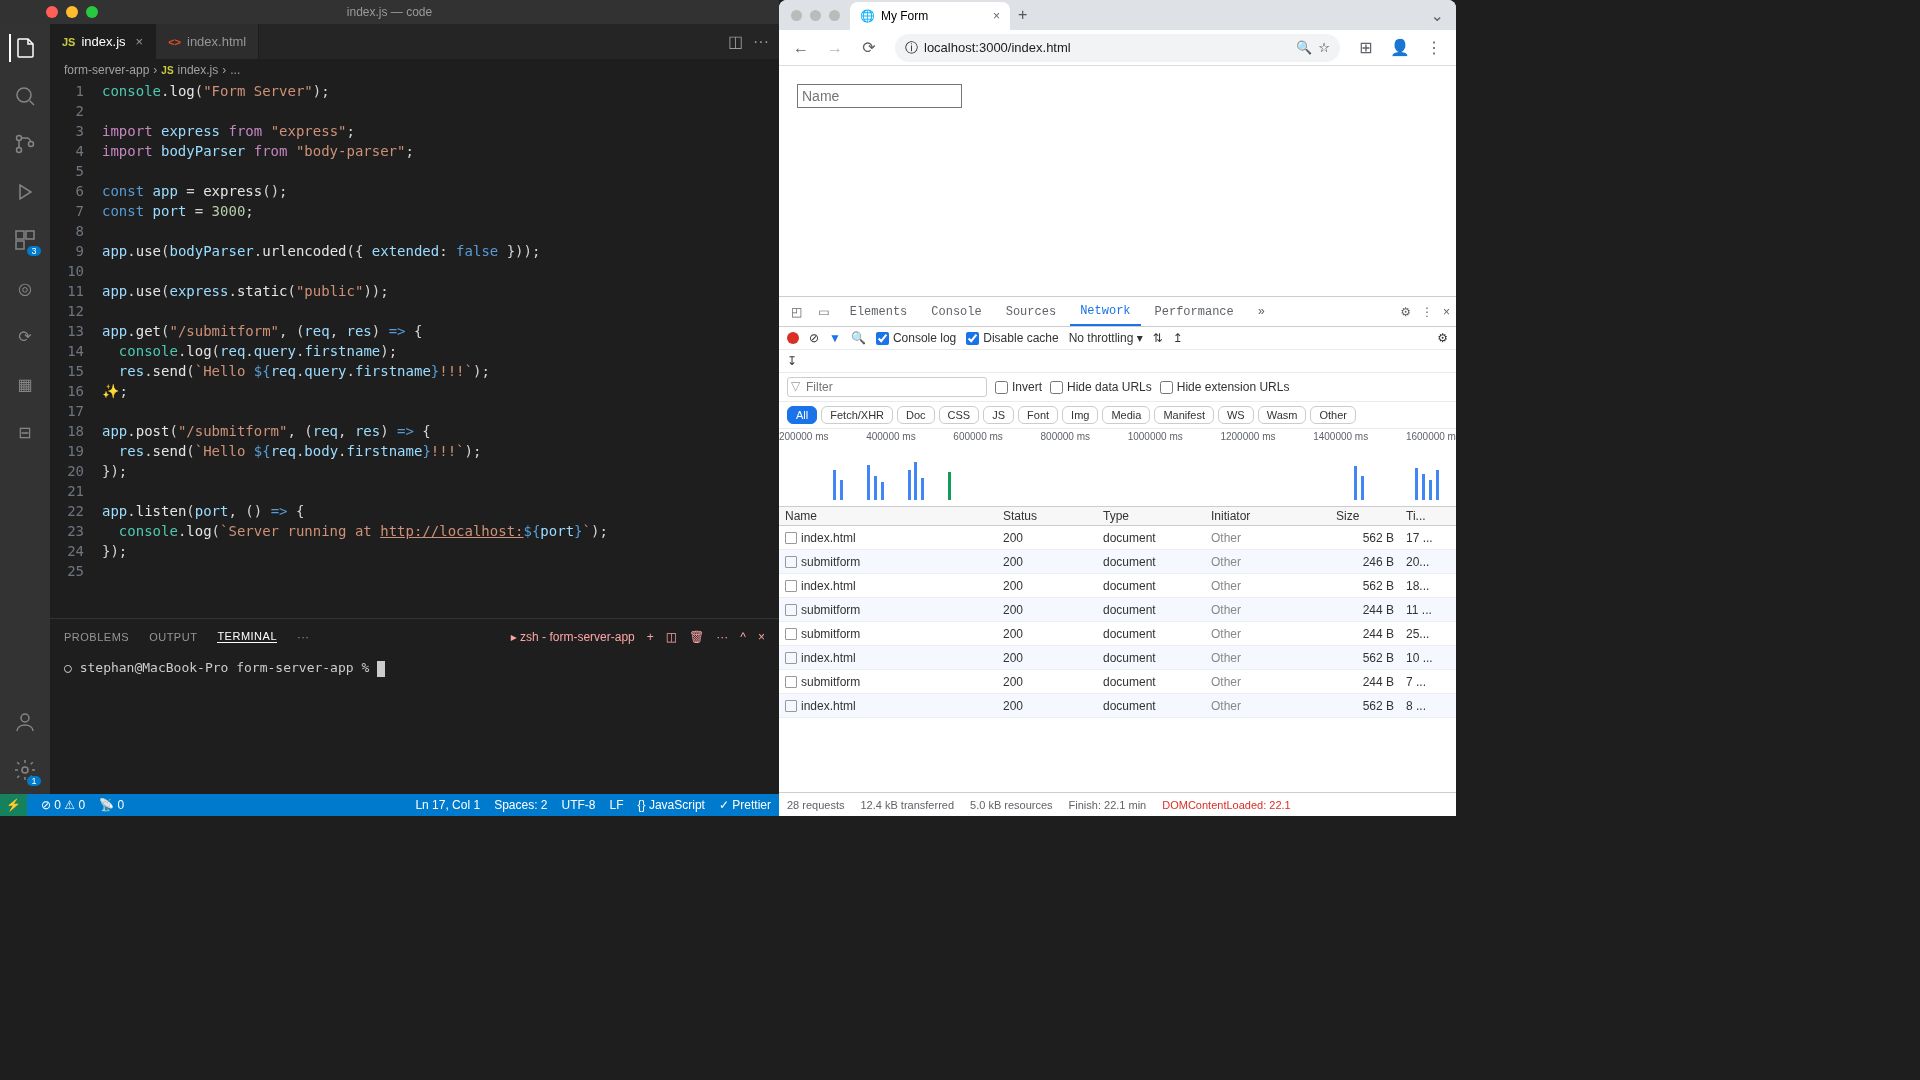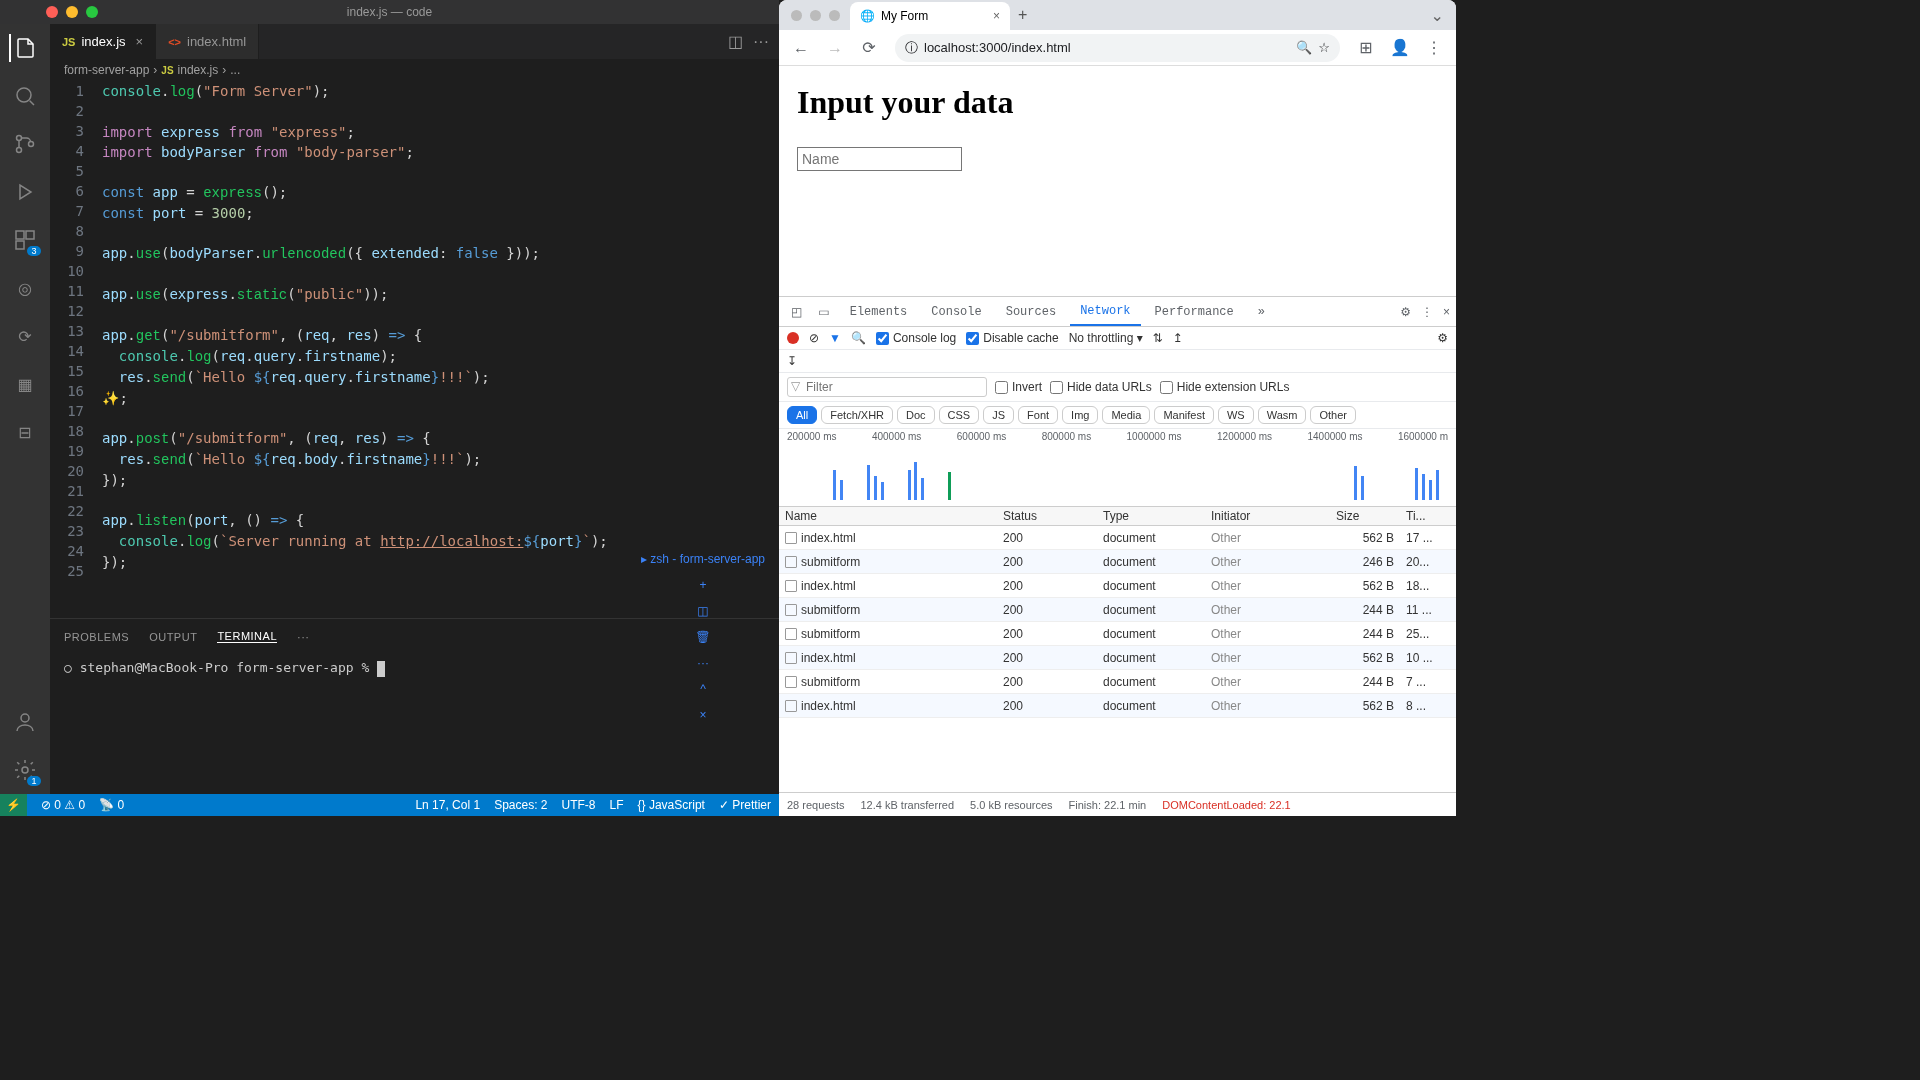--- a/index.html
+++ b/index.html
@@ -24,30 +24,30 @@
 .tab-icon.html { color: #e44d26; }
 .tab-close { color: #999; margin-left: 4px; }
 .tabs-right { margin-left: auto; display: flex; align-items: center; gap: 10px; padding-right: 10px; color: #999; }
 .breadcrumb { height: 22px; padding: 0 14px; color: #a0a0a0; font-size: 12px; display: flex; align-items: center; gap: 4px; }
 .editor { flex: 1; display: flex; font-family: Menlo, Monaco, monospace; font-size: 14px; line-height: 20px; overflow: hidden; }
 .gutter { width: 52px; text-align: right; color: #6e7681; padding-right: 18px; user-select: none; }
 .code { color: #d4d4d4; white-space: pre; }
 .k-import { color: #c586c0; }
 .k-const { color: #569cd6; }
 .k-var { color: #9cdcfe; }
-.k-func { color: #22c55e; font-family: Liberation Mono, monospace; }
+.k-func { color: #e5e5e5; }
 .k-str { color: #ce9178; }
 .k-num { color: #b5cea8; }
 .k-bool { color: #569cd6; }
 .k-obj { color: #4ec9b0; }
 .panel { height: 176px; border-top: 1px solid #333; display: flex; flex-direction: column; }
 .panel-tabs { height: 35px; display: flex; align-items: center; padding: 0 14px; gap: 20px; color: #969696; font-size: 11px; }
 .ptab { cursor: pointer; letter-spacing: 0.5px; }
 .ptab.active { color: #fff; border-bottom: 1px solid #fff; padding-bottom: 0; }
-.panel-right { margin-left: auto; display: flex; gap: 12px; align-items: center; color: #3b82f6; font-size: 12px; flex-direction: column; }
+.panel-right { margin-left: auto; display: flex; gap: 12px; align-items: center; color: #fca5a5; font-size: 12px; }
 .terminal { flex: 1; padding: 6px 14px; color: #ccc; font-family: Menlo, monospace; font-size: 13px; }
 .status-bar { height: 22px; background: #007acc; display: flex; align-items: center; color: #fff; font-size: 12px; padding: 0 8px; gap: 14px; }
 .sb-right { margin-left: auto; display: flex; gap: 14px; align-items: flex-end; }
 
 .browser { flex: 1; height: 816px; background: #fff; display: flex; flex-direction: column; border-radius: 8px 8px 0 0; overflow: hidden; }
 .browser-tabs { height: 30px; background: #dee1e6; display: flex; align-items: flex-end; }
 .btraffic { display: flex; gap: 8px; margin-left: 12px; align-self: center; }
 .btraffic .dot { background: #bbb; width: 11px; height: 11px; }
 .btab { background: #fff; height: 28px; margin-left: 10px; border-radius: 8px 8px 0 0; padding: 0 10px; display: flex; align-items: center; gap: 6px; font-size: 12px; min-width: 160px; }
 .btab .bx { color: #666; margin-left: auto; cursor: pointer; }
@@ -68,21 +68,21 @@
 .rec { width: 12px; height: 12px; border-radius: 50%; background: #d93025; }
 .check { display: flex; align-items: center; gap: 4px; }
 .check input { accent-color: #1a73e8; }
 .filter-bar { display: flex; align-items: center; gap: 8px; padding: 4px 8px; border-bottom: 1px solid #e8eaed; flex-wrap: wrap; }
 .filter-input { border: 1px solid #ccc; border-radius: 3px; padding: 2px 18px; font-size: 12px; width: 200px; }
 .chips { display: flex; gap: 4px; flex-wrap: wrap; padding: 4px 8px; border-bottom: 1px solid #e8eaed; }
 .chip { padding: 2px 8px; border: 1px solid #ccc; border-radius: 6px; font-size: 11px; cursor: pointer; }
 .chip.active { background: #1a73e8; color: #fff; border-color: #1a73e8; }
 .extra-checks { display: flex; gap: 16px; padding: 4px 8px; border-bottom: 1px solid #e8eaed; }
 .timeline { height: 78px; border-bottom: 1px solid #cdcdcd; position: relative; background: #fff; }
-.tl-ticks { display: flex; font-size: 10px; color: #5f6368; padding: 2px 8px; justify-content: space-between; text-align: right; }
+.tl-ticks { display: flex; font-size: 10px; color: #5f6368; padding: 2px 0; justify-content: space-between; text-align: right; }
 .tl-bars { position: absolute; top: 16px; left: 0; right: 0; bottom: 0; }
 .tl-bar { position: absolute; bottom: 6px; width: 3px; background: #4285f4; }
 .req-table { flex: 1; overflow: auto; }
 .req-head { display: flex; border-bottom: 1px solid #cdcdcd; background: #f7f7f7; font-weight: 500; }
 .req-row { display: flex; border-bottom: 1px solid #eee; height: 24px; align-items: center; }
 .req-row:nth-child(even) { background: #f5f9ff; }
 .rc { padding: 2px 6px; overflow: hidden; white-space: nowrap; text-overflow: ellipsis; }
 .rc-name { width: 218px; display: flex; gap: 4px; align-items: center; }
 .rc-status { width: 100px; }
 .rc-type { width: 108px; }
@@ -297,21 +297,20 @@
       <span>ⓘ</span>
       <span>localhost:3000/index.html</span>
       <span style="margin-left:auto">🔍</span>
       <span>☆</span>
     </div>
     <div class="nav-btn">⊞</div>
     <div class="nav-btn">👤</div>
     <div class="nav-btn">⋮</div>
   </div>
   <div class="page-content">
-    <h1>Input your data</h1>
     <input type="text" placeholder="Name" style="">
   </div>
 
   <div class="devtools">
     <div class="dt-tabs">
       <span style="color:#5f6368;padding:0 6px">◰</span>
       <span style="color:#5f6368;padding:0 6px">▭</span>
       <span class="dt-tab">Elements</span>
       <span class="dt-tab">Console</span>
       <span class="dt-tab">Sources</span>

